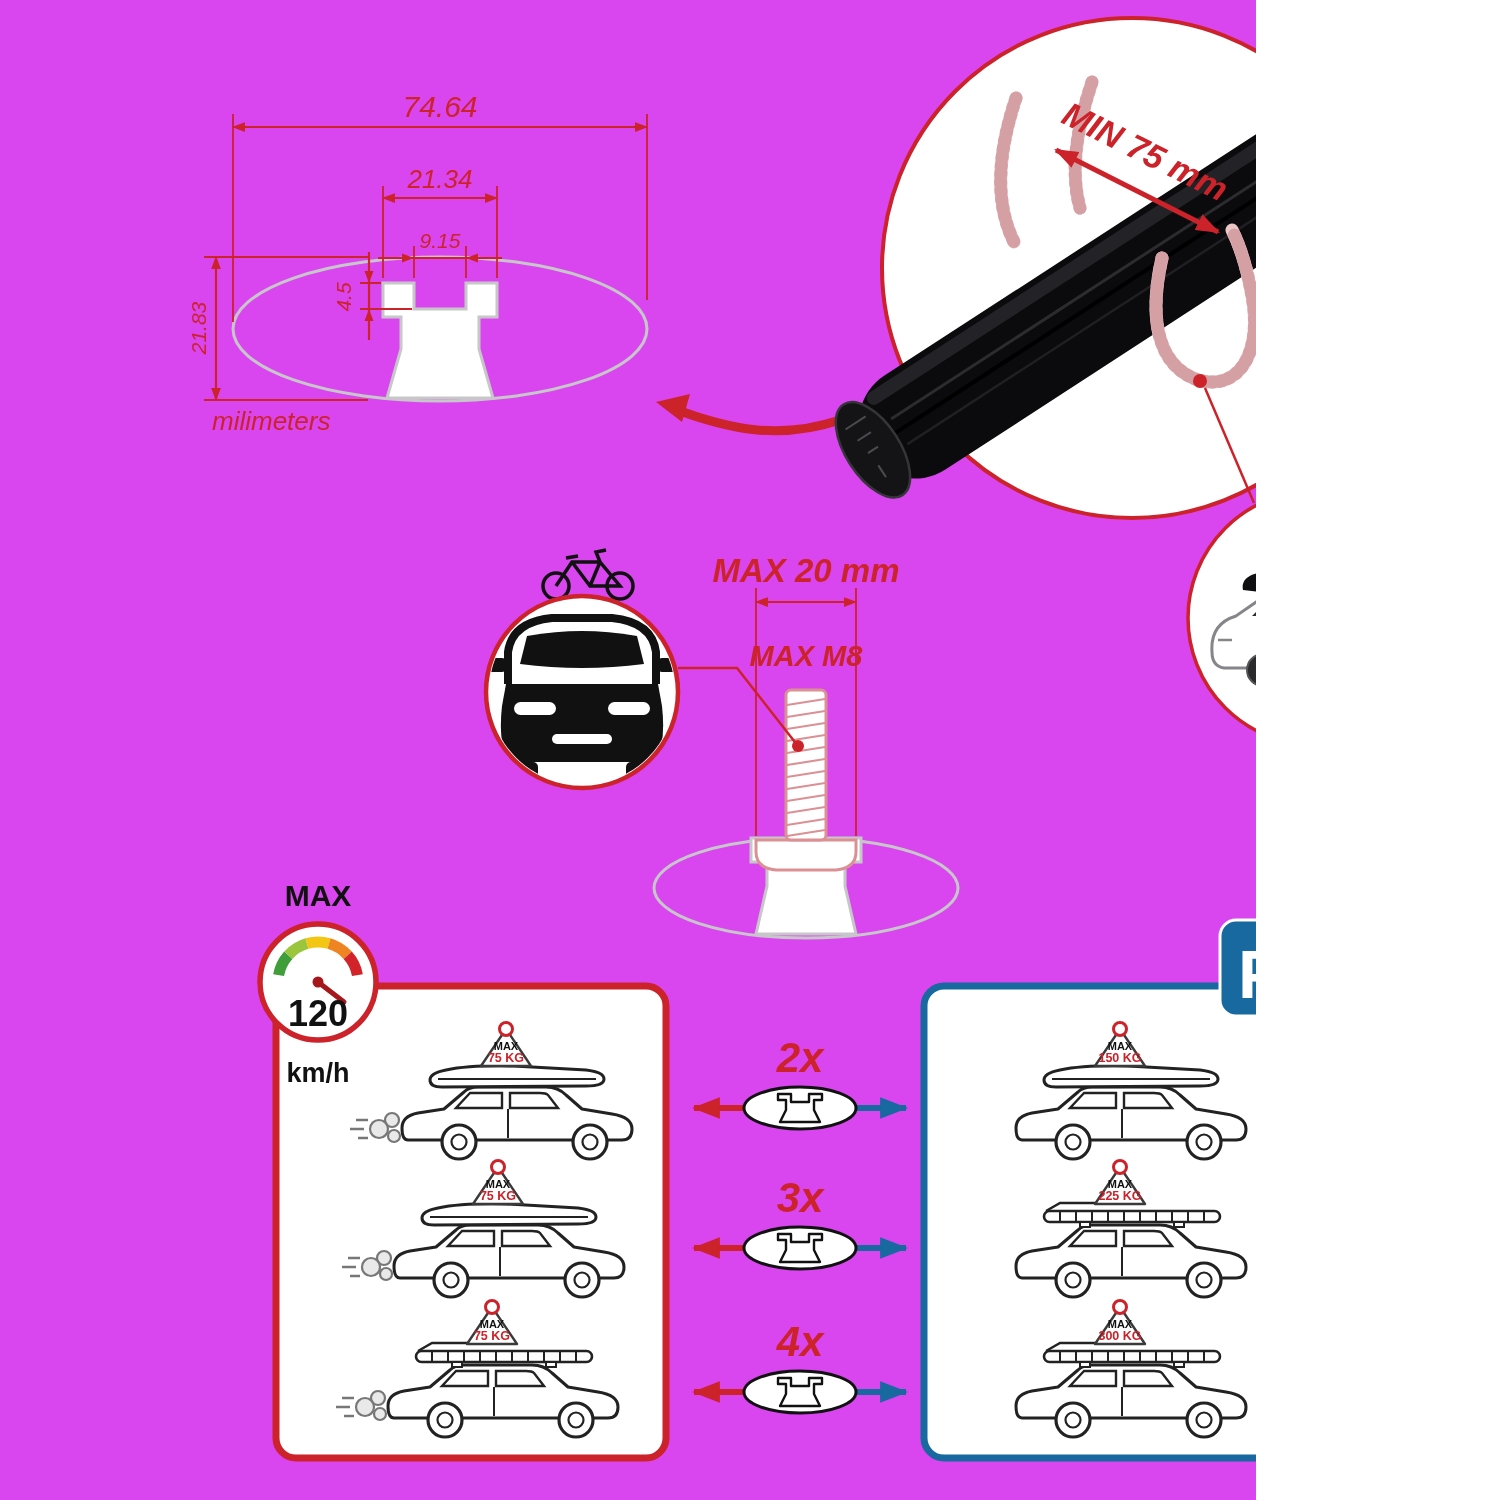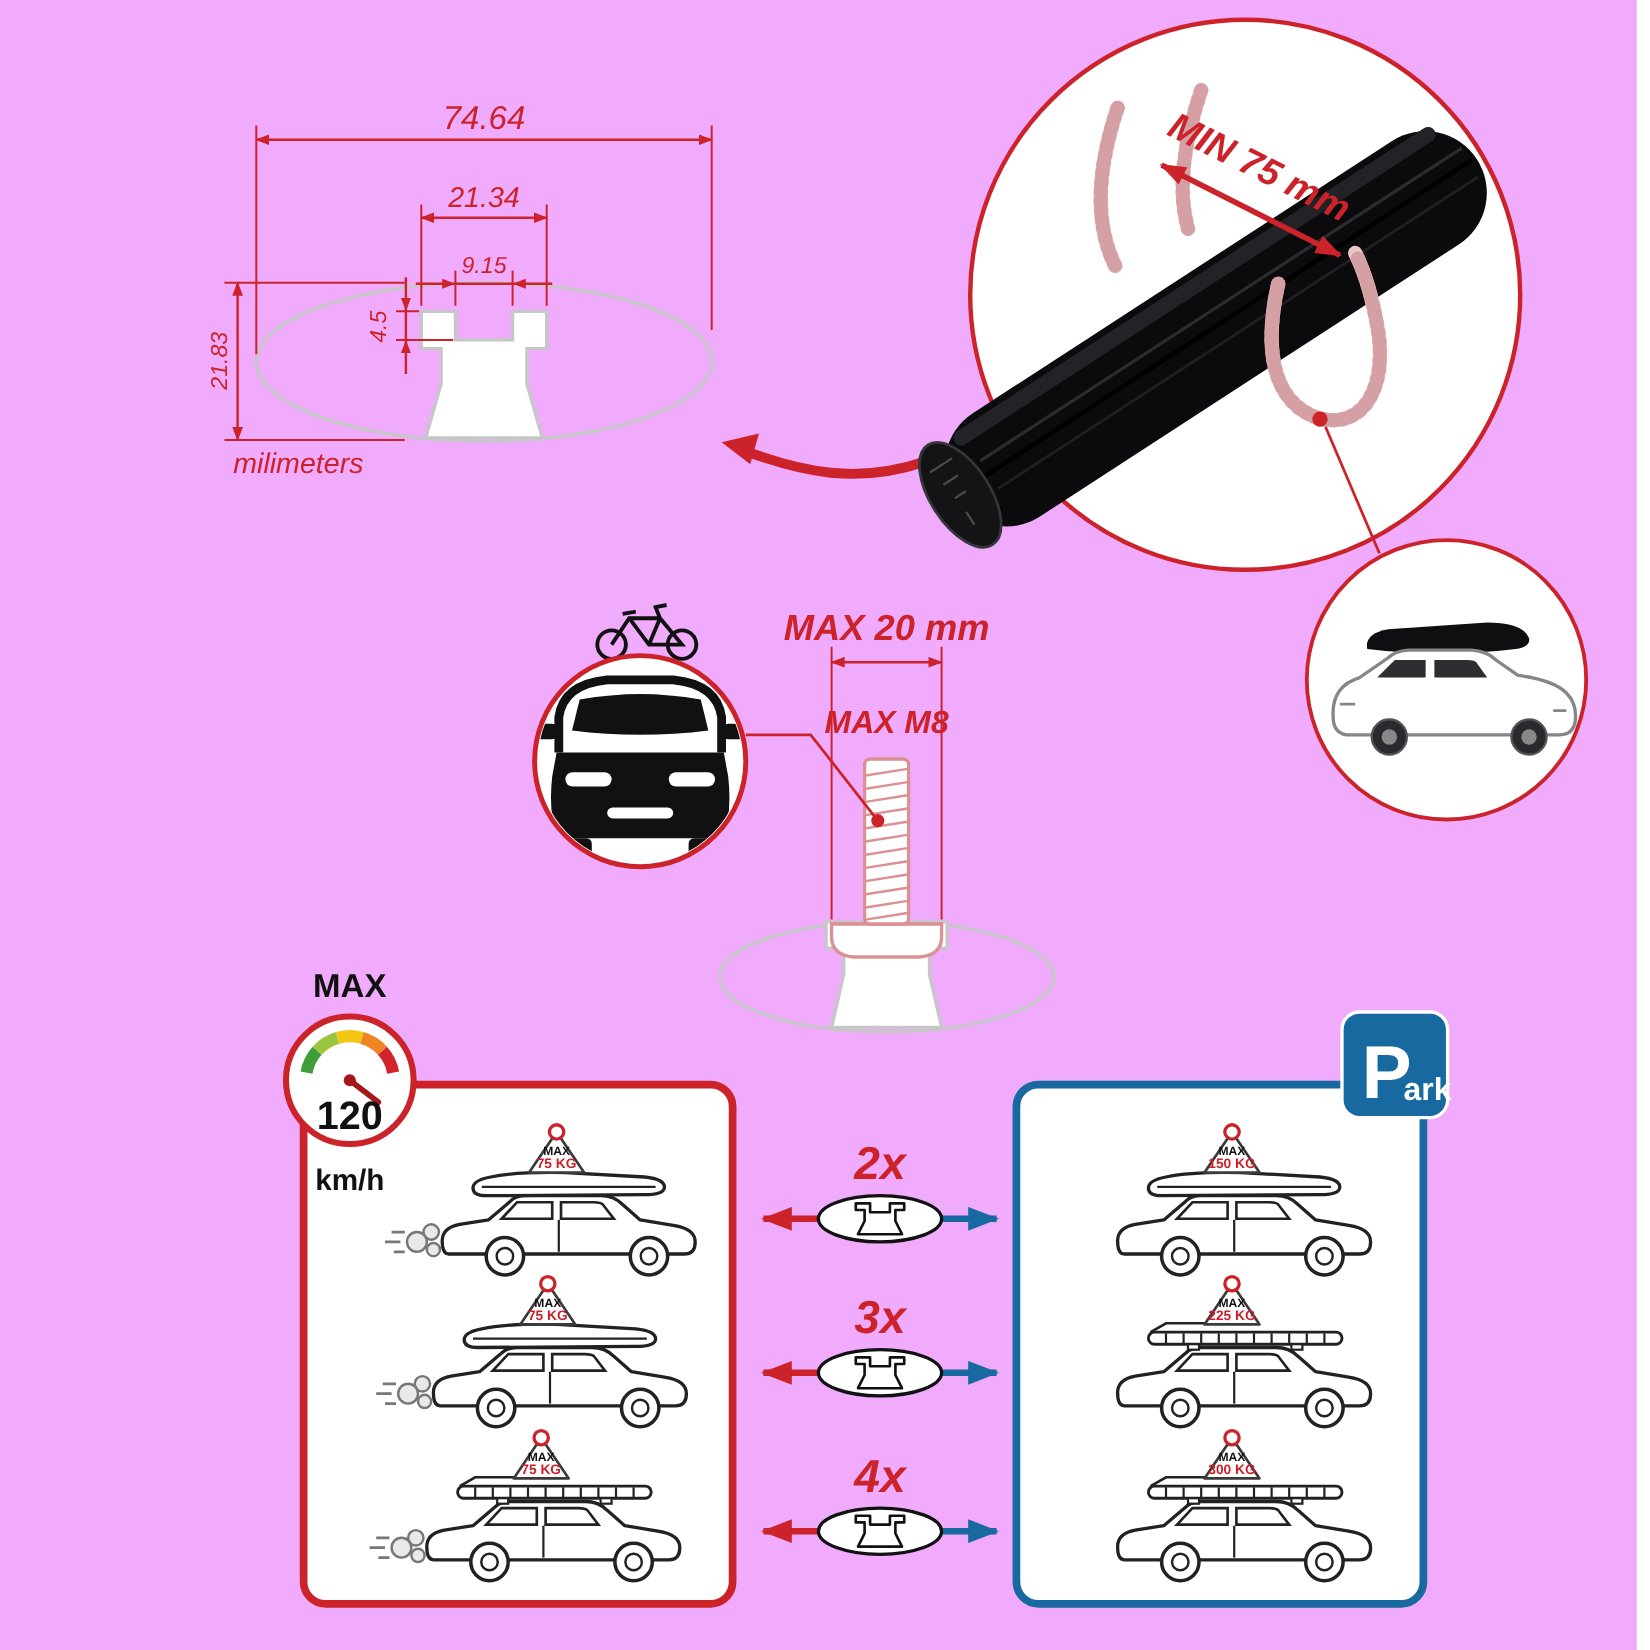--- a/index.html
+++ b/index.html
@@ -1,16 +1,16 @@
 <!DOCTYPE html>
 <html><head>
 <meta charset="utf-8">
 <style>
   html,body{margin:0;padding:0;background:#fff;}
-  .stage{position:relative;width:1488px;height:1500px;background:#f0abfc;overflow:hidden;}
+  .stage{position:relative;width:1256px;height:1500px;background:#d946ef;overflow:hidden;}
   .stage svg{position:absolute;left:0;top:0;}
   text{font-family:"Liberation Sans",sans-serif;}
   .dim-num{fill:#cc2229;font-style:italic;font-size:26px;text-anchor:middle;}
   .dim-big{font-size:30px;}
   .dim-sm{font-size:21px;}
   .red-label{fill:#cc2229;font-style:italic;font-weight:bold;text-anchor:middle;}
   .blk{fill:#111;font-weight:bold;text-anchor:middle;}
   .white-b{fill:#fff;font-weight:bold;}
   .dimline{stroke:#cc2229;stroke-width:2.2;fill:none;}
   .extline{stroke:#cc2229;stroke-width:1.8;fill:none;}

